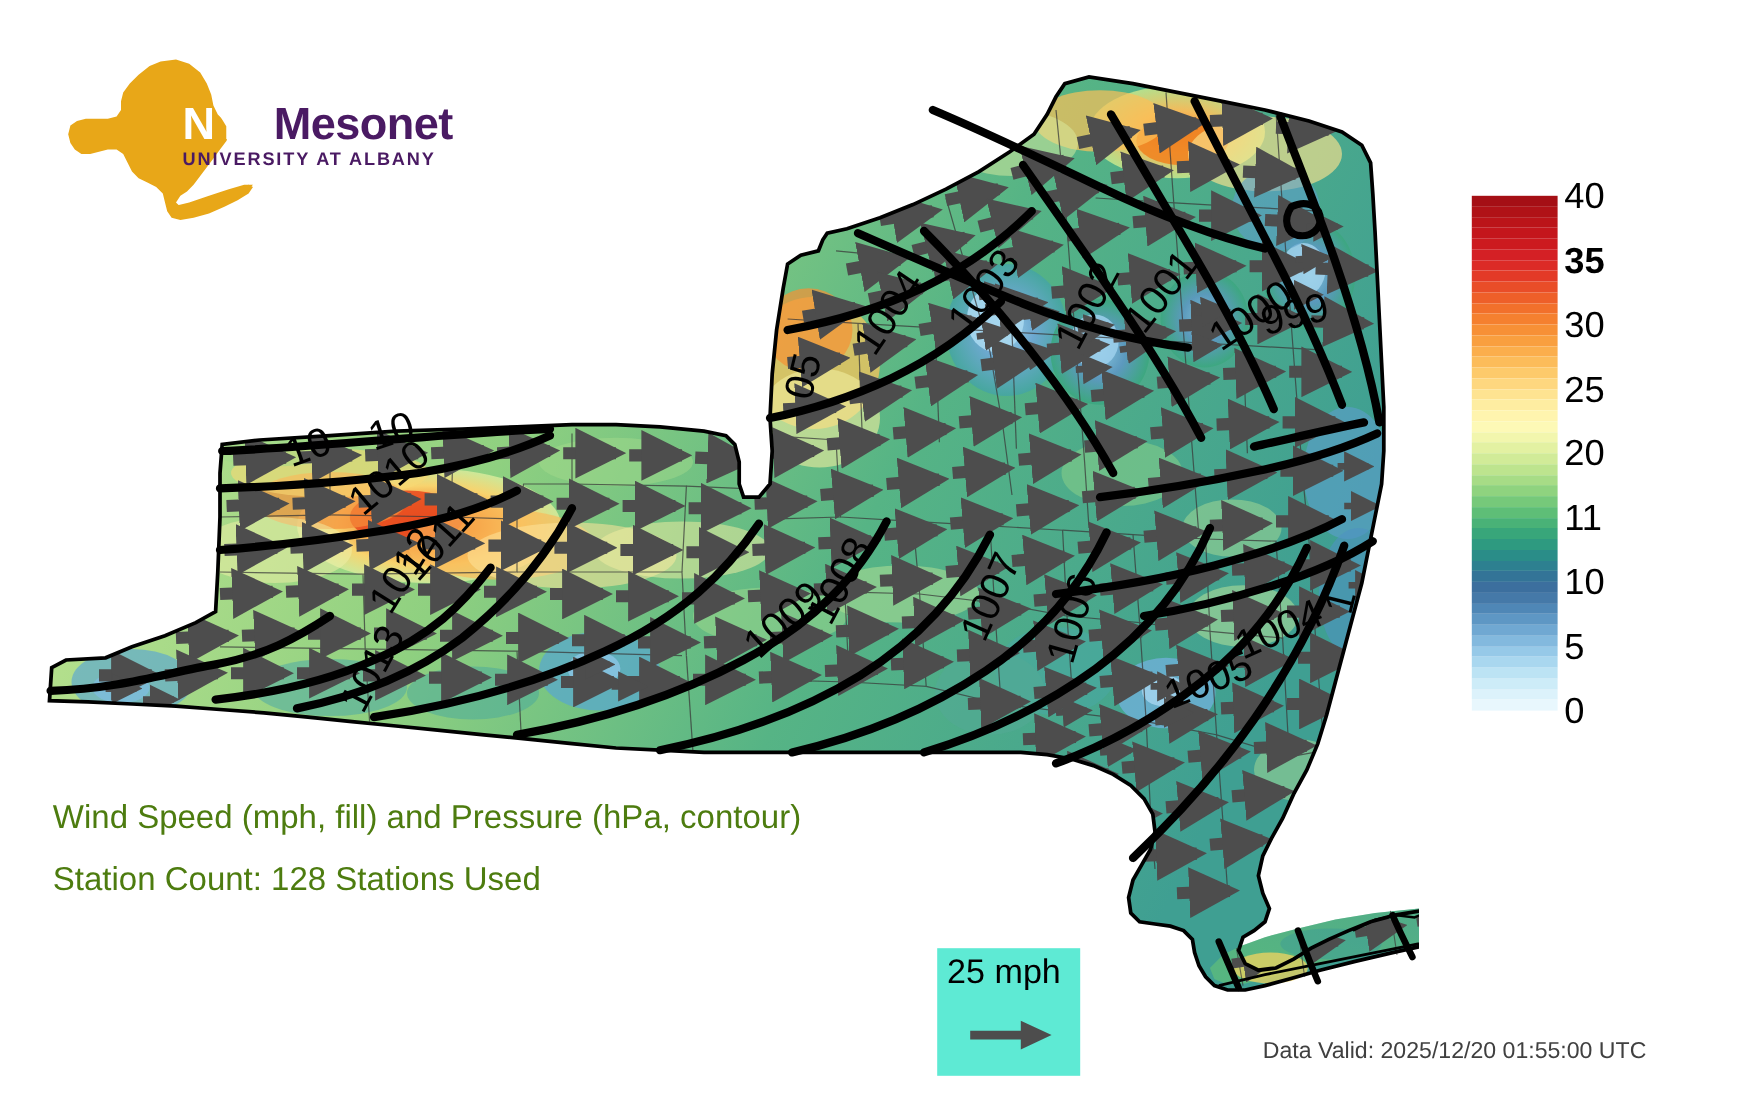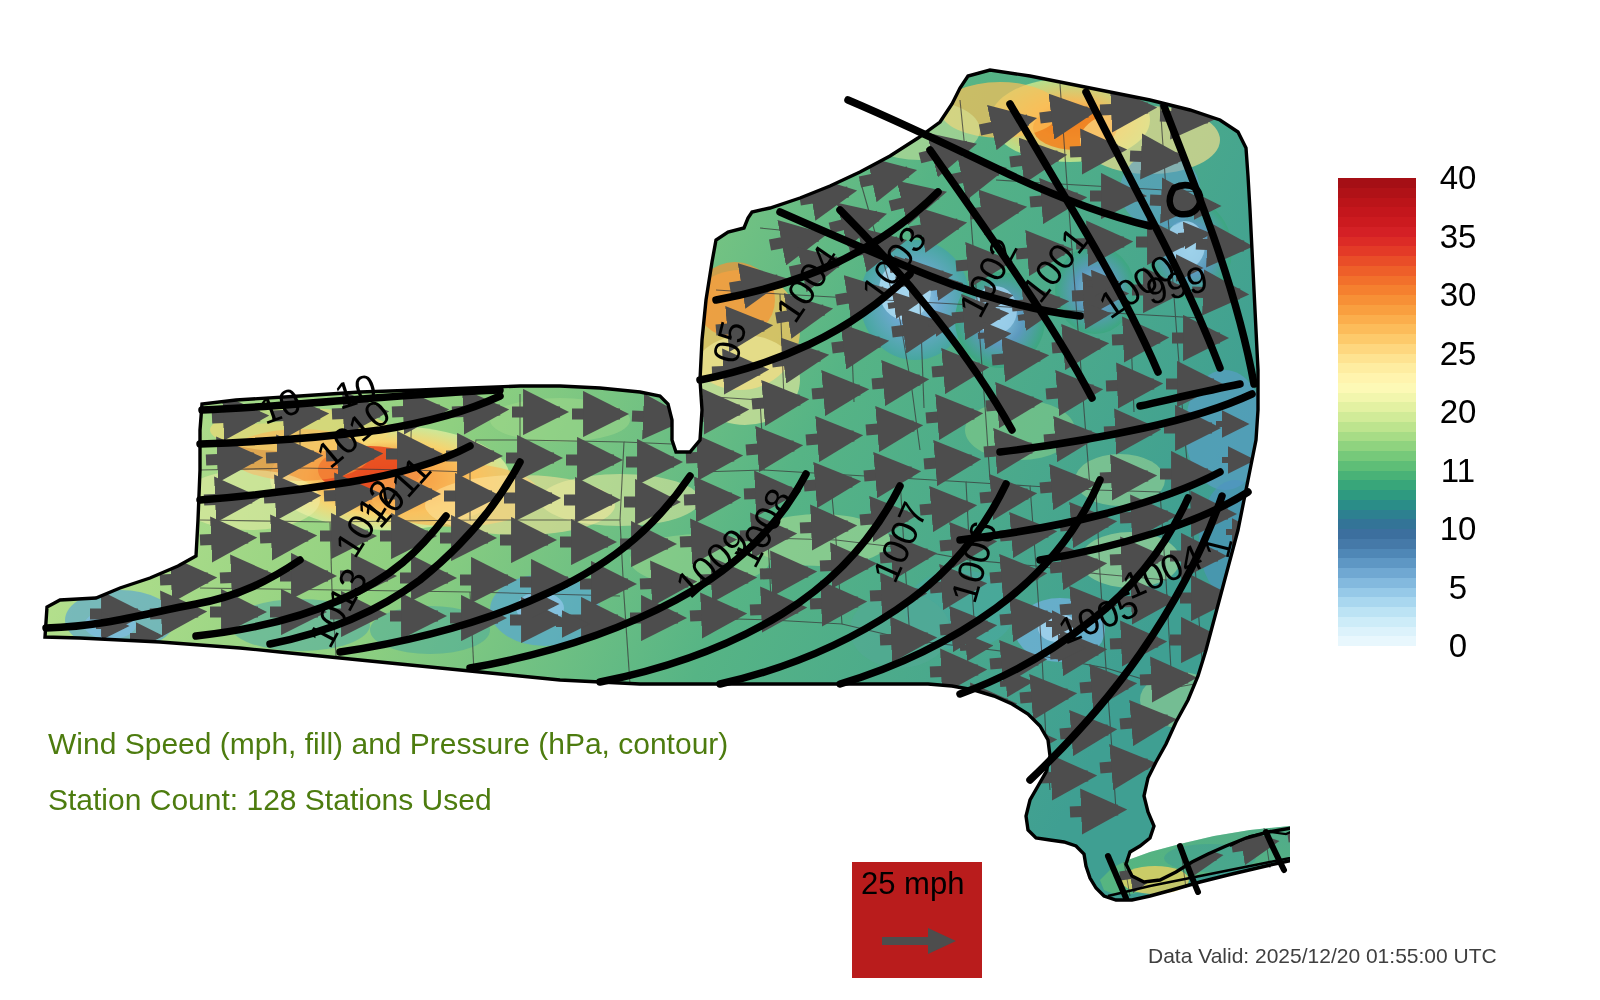--- a/index.html
+++ b/index.html
@@ -93,21 +93,21 @@
     position: absolute;
     left: 84px;
     top: -20px;
     width: 120px;
     height: 508px;
   }
   .cb-tick {
     position: absolute;
     left: 0;
     width: 72px;
-    text-align: center;
+    text-align: left;
     font-size: 33px;
     color: #000000;
     line-height: 40px;
   }
 
   
   #caption-block {
     position: absolute;
     left: 48px;
     top: 716px;
@@ -120,21 +120,21 @@
     white-space: nowrap;
   }
 
   
   #quiver-key {
     position: absolute;
     left: 852px;
     top: 862px;
     width: 130px;
     height: 116px;
-    background: #b91c1c;
+    background: #5eead4;
   }
   #quiver-key-label {
     position: absolute;
     left: 9px;
     top: 4px;
     font-size: 31px;
     color: #000000;
     white-space: nowrap;
   }
   #quiver-key-arrow {
@@ -697,20 +697,40 @@
         <text x="880" y="305" transform="rotate(-54 880 305)">1003</text>
         <text x="980" y="320" transform="rotate(-62 980 320)">1002</text>
         <text x="1040" y="305" transform="rotate(-52 1040 305)">1001</text>
         <text x="1110" y="320" transform="rotate(-34 1110 320)">1000</text>
         <text x="1150" y="305" transform="rotate(-14 1150 305)">999</text>
         <text x="1228" y="560" transform="rotate(-76 1228 560)">1</text>
       </g>
     </svg>
   </div>
 
+  <div id="logo-block">
+    <svg id="logo-state" viewBox="0 0 200 150">
+      <path d="M 98,4 L 112,2 L 124,6 L 134,14 L 140,24 L 144,34 L 146,44
+               L 150,52 L 156,58 L 160,66 L 158,76 L 152,84 L 146,92
+               L 140,100 L 134,108 L 128,116 L 122,122 L 116,126 L 112,132
+               L 116,136 L 124,134 L 134,130 L 146,126 L 158,122 L 170,118
+               L 178,116 L 182,118 L 178,124 L 168,130 L 156,136 L 142,142
+               L 128,146 L 116,148 L 108,146 L 104,140 L 102,132 L 100,124
+               L 94,118 L 86,114 L 78,110 L 72,104 L 68,96 L 64,88
+               L 58,84 L 50,84 L 42,86 L 34,88 L 26,88 L 20,84 L 16,78
+               L 14,70 L 16,62 L 22,58 L 30,56 L 40,56 L 50,56 L 58,54
+               L 62,48 L 62,40 L 64,32 L 70,24 L 78,16 L 88,8 Z" fill="#e8a718"></path>
+      <path d="M 108,136 L 124,132 L 142,126 L 160,120 L 174,116 L 182,116
+               L 176,122 L 162,130 L 146,136 L 130,142 L 116,146 L 108,144 Z" fill="#e8a718"></path>
+    </svg>
+    <div id="logo-text">
+      <div class="logo-line1"><span class="logo-nys">NYS</span><span class="logo-meso">Mesonet</span></div>
+      <div class="logo-line2">UNIVERSITY AT ALBANY</div>
+    </div>
+  </div>
 
   <div id="colorbar-block">
     <div id="colorbar-bar">
         <div class="cb-band" style="background: rgb(165, 15, 21); height: 9.75px;"></div>
         <div class="cb-band" style="background: rgb(176, 18, 23); height: 9.75px;"></div>
         <div class="cb-band" style="background: rgb(187, 20, 25); height: 9.75px;"></div>
         <div class="cb-band" style="background: rgb(196, 22, 28); height: 9.75px;"></div>
         <div class="cb-band" style="background: rgb(204, 26, 31); height: 9.75px;"></div>
         <div class="cb-band" style="background: rgb(212, 32, 37); height: 9.75px;"></div>
         <div class="cb-band" style="background: rgb(220, 43, 38); height: 9.75px;"></div>
@@ -751,21 +771,21 @@
         <div class="cb-band" style="background: rgb(131, 185, 222); height: 9.75px;"></div>
         <div class="cb-band" style="background: rgb(150, 201, 232); height: 9.75px;"></div>
         <div class="cb-band" style="background: rgb(169, 215, 239); height: 9.75px;"></div>
         <div class="cb-band" style="background: rgb(188, 227, 244); height: 9.75px;"></div>
         <div class="cb-band" style="background: rgb(205, 236, 248); height: 9.75px;"></div>
         <div class="cb-band" style="background: rgb(220, 242, 251); height: 9.75px;"></div>
         <div class="cb-band" style="background: rgb(232, 247, 253); height: 9.75px;"></div>
       </div>
     <div id="colorbar-ticks">
         <div class="cb-tick" style="top: 0px;">40</div>
-        <div class="cb-tick" style="top: 58.5px;">35</div>
+        <div class="cb-tick" style="top: 58.5px; font-weight: bold;">35</div>
         <div class="cb-tick" style="top: 117px;">30</div>
         <div class="cb-tick" style="top: 175.5px;">25</div>
         <div class="cb-tick" style="top: 234px;">20</div>
         <div class="cb-tick" style="top: 292.5px;">11</div>
         <div class="cb-tick" style="top: 351px;">10</div>
         <div class="cb-tick" style="top: 409.5px;">5</div>
         <div class="cb-tick" style="top: 468px;">0</div>
       </div>
   </div>
 

